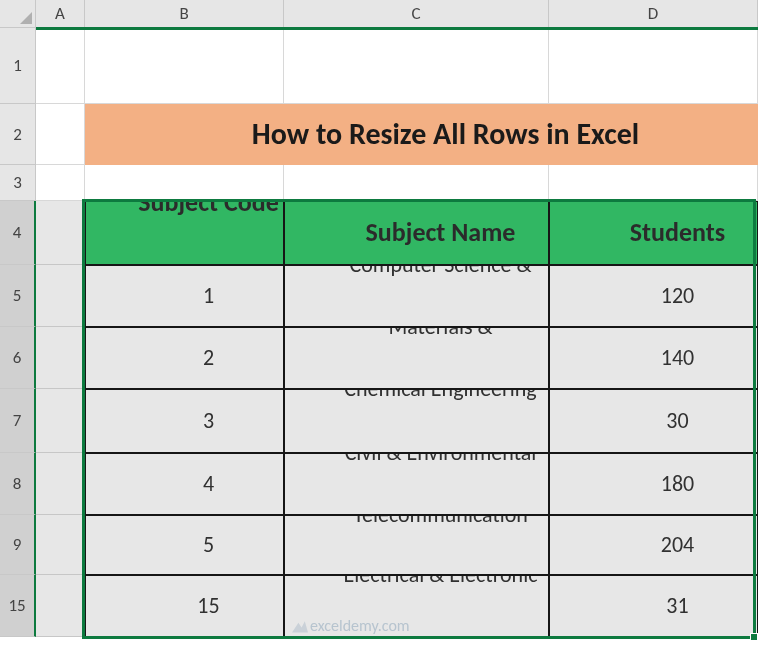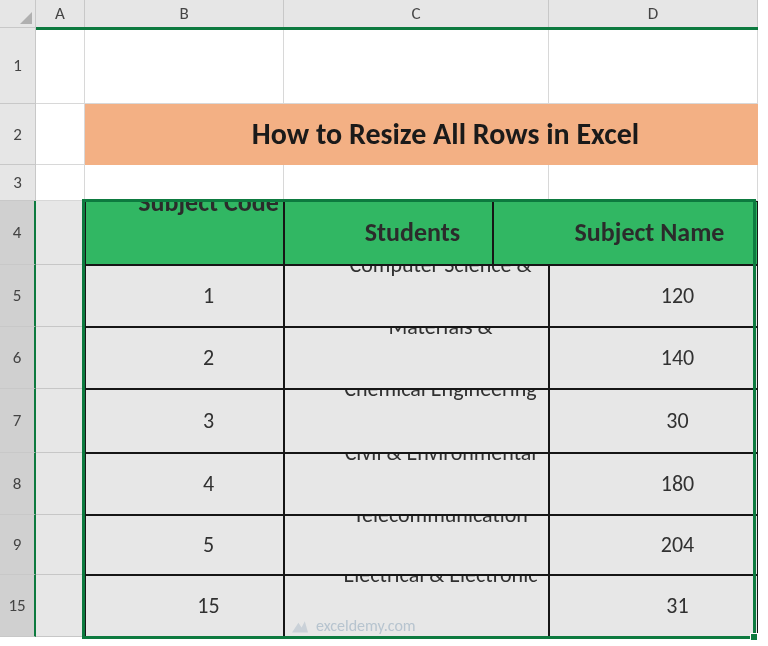--- a/index.html
+++ b/index.html
@@ -161,21 +161,20 @@
   }
   
   .wm {
     position: absolute;
     left: 290px; top: 616px;
     font-size: 16px;
     color: #b7c4cf;
     z-index: 10;
     display: flex;
     align-items: center;
-    gap: 6px;
     pointer-events: none;
   }
   .wm svg { width: 20px; height: 16px; opacity: .6; }
 </style>
 </head>
 <body>
 
 <div class="sheet">
 
   <div class="col-headers">
@@ -220,25 +219,25 @@
       <div class="cell B"></div>
       <div class="cell C"></div>
       <div class="cell D"></div>
     </div>
 
     <div class="row" style="height:64px">
       <div class="cell A"></div>
       <div class="cell B th clip-top">
           <span class="txt">Subject Code</span>
         </div>
+      <div class="cell C th">
+          <span class="txt">Subject Name</span>
+        </div>
       <div class="cell D th">
           <span class="txt">Students</span>
-        </div>
-      <div class="cell C th">
-          <span class="txt">Subject Name</span>
         </div>
     </div>
 
     <div class="row" style="height:62px">
       <div class="cell A"></div>
       <div class="cell B td">
           <span class="txt">1</span>
         </div>
       <div class="cell C td clip-top">
           <span class="txt">Computer Science &amp;</span>

